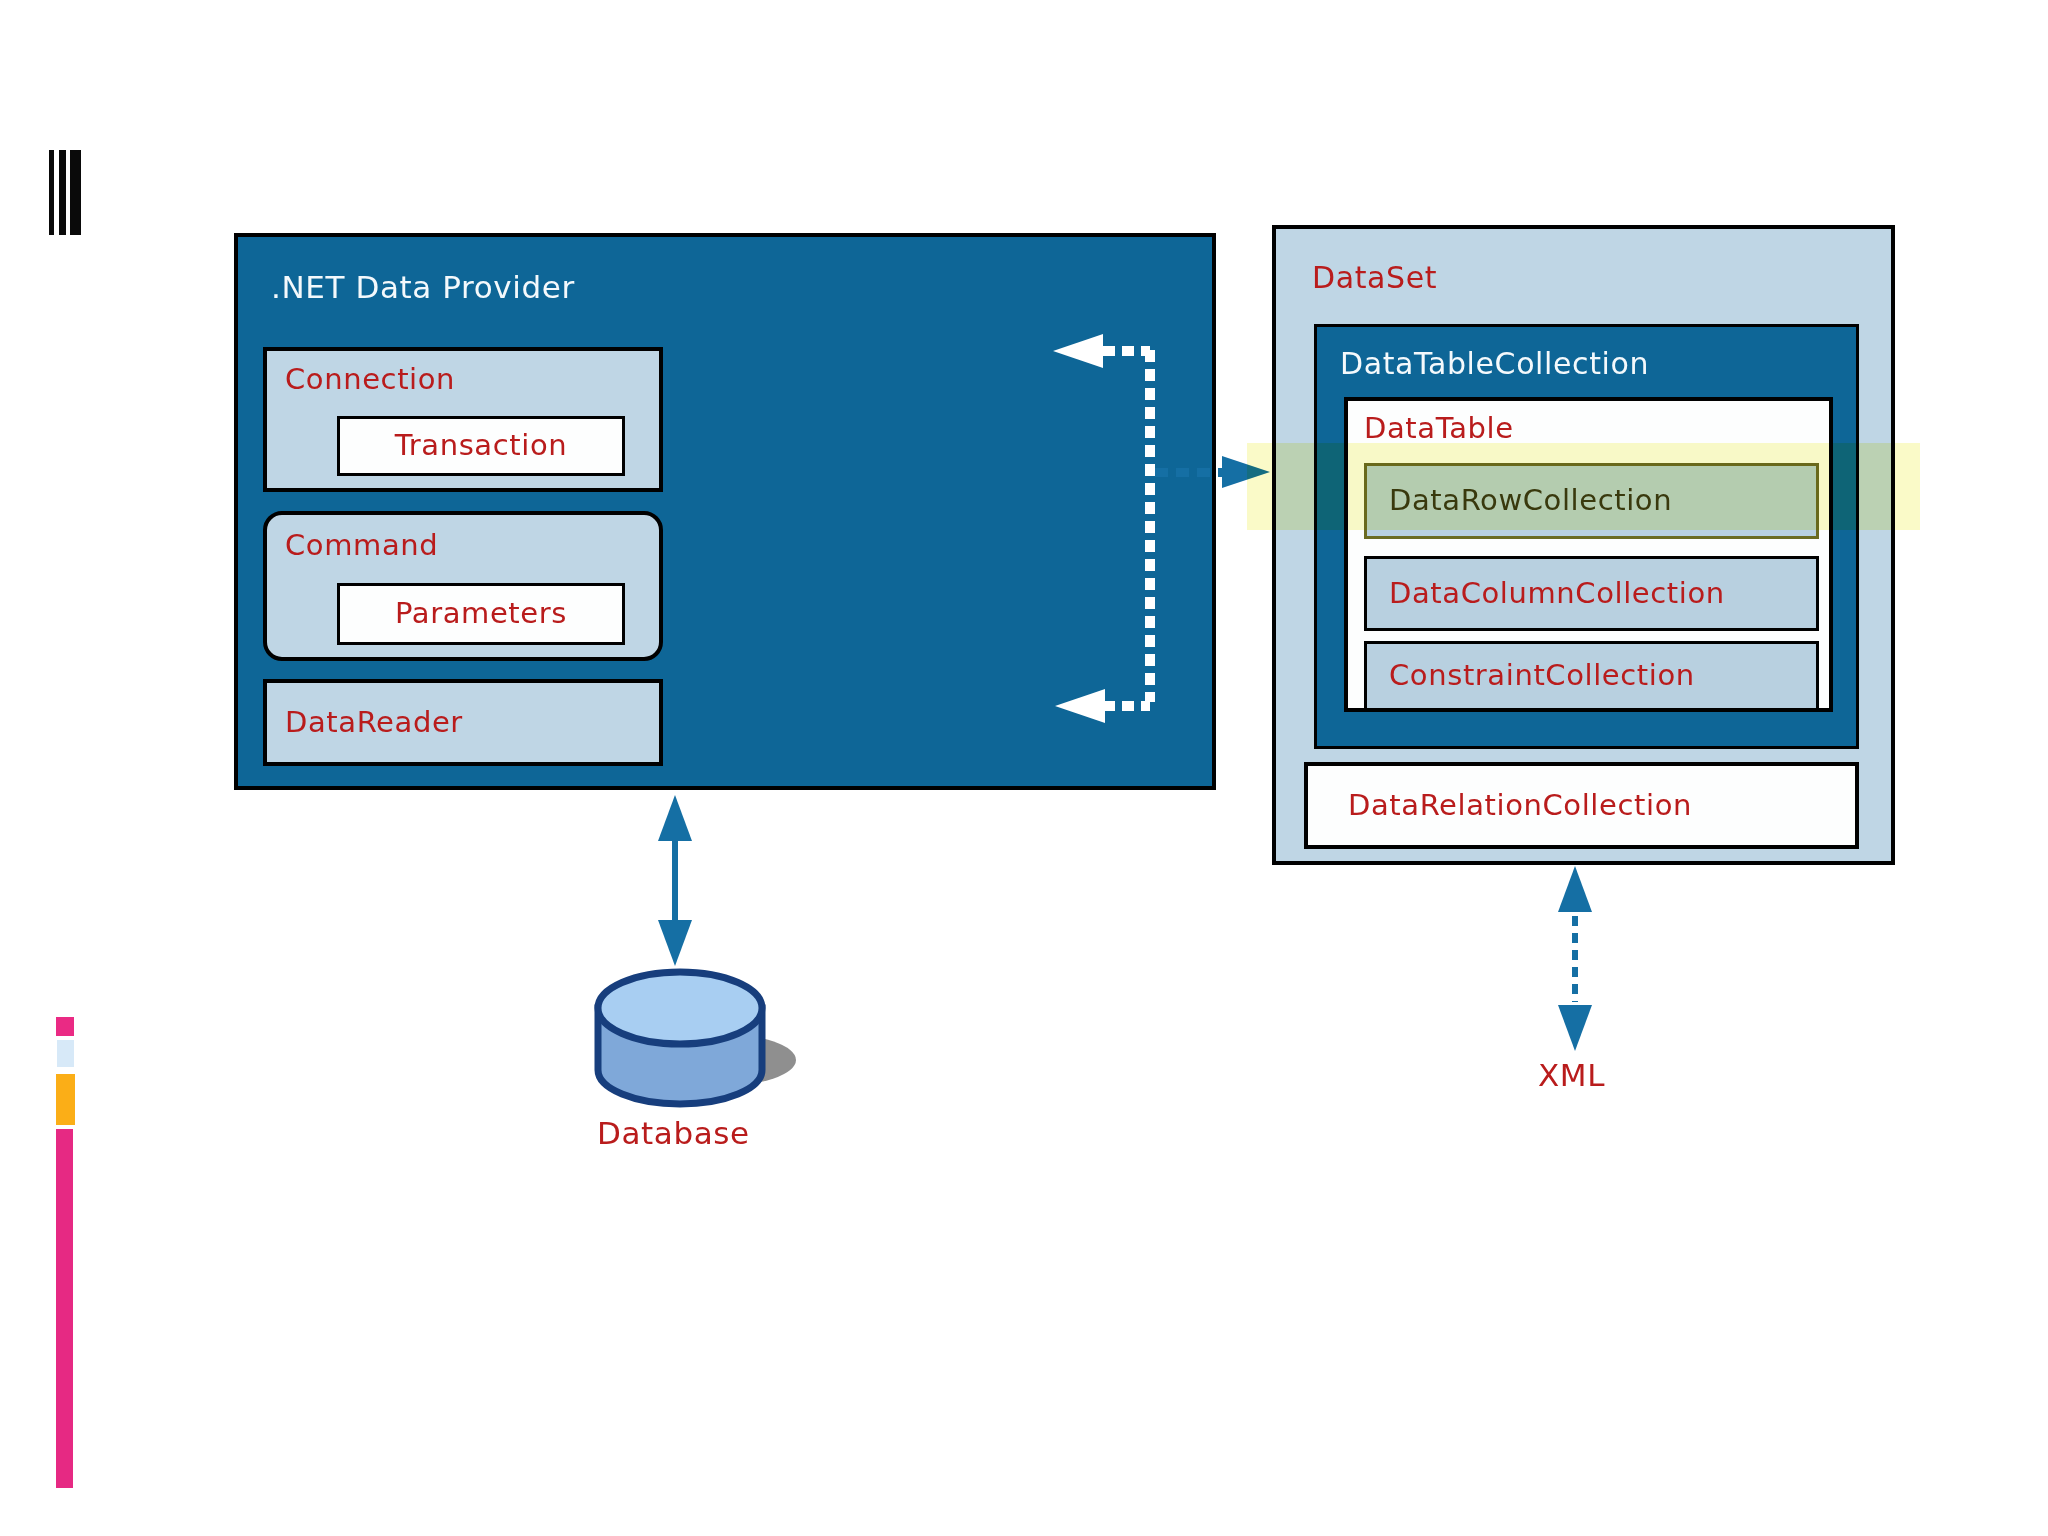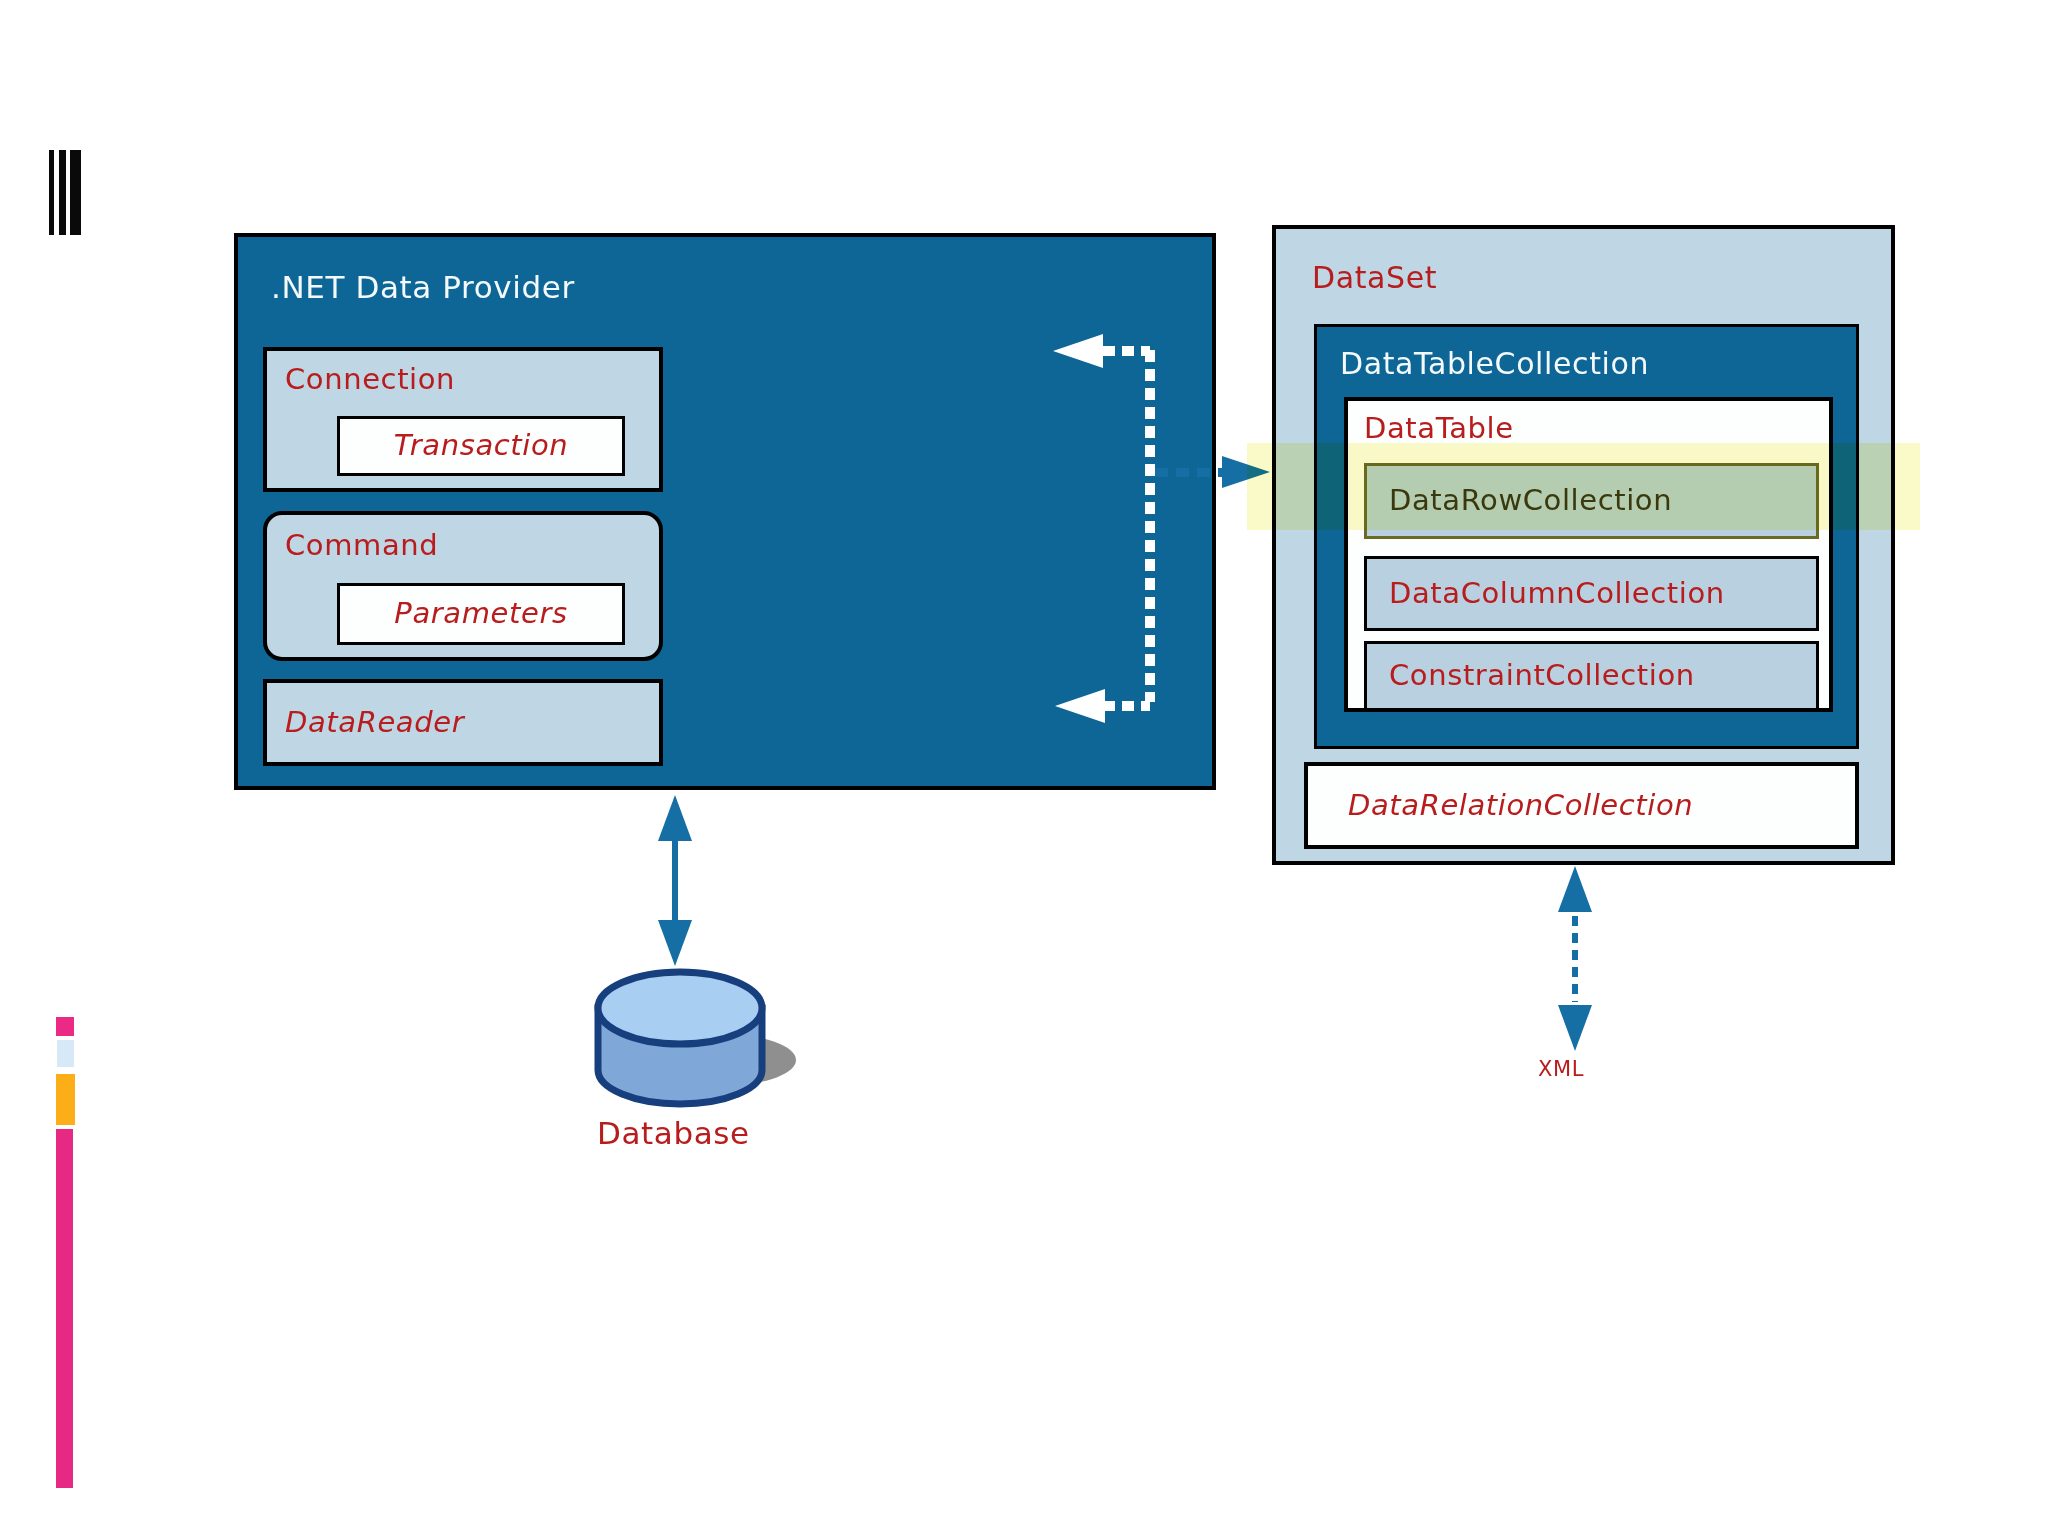--- a/index.html
+++ b/index.html
@@ -17,21 +17,21 @@
   
   .box{position:absolute;border:4px solid #000;}
   .dark{background:#0E6697;}
   .light{background:#BFD6E5;}
   .light2{background:#B8D0E0;text-align:center;}
   .white{background:#fdfefe;}
 
   .lbl{position:absolute;font-size:29px;letter-spacing:.6px;color:#b91c1c;white-space:nowrap;line-height:1.1;}
   .lbl-white{color:#f4f9fc;}
   .vcenter{display:flex;align-items:center;}
-  .vcenter .lbl{position:static;font-style:italic;}
+  .vcenter .lbl{position:static;}
 
   
   .dash-h-white{background-image:repeating-linear-gradient(90deg,#fff 0 12px,transparent 12px 19px);}
   .dash-v-white{background-image:repeating-linear-gradient(180deg,#fff 0 12px,transparent 12px 19px);}
   .dash-h-blue{background-image:repeating-linear-gradient(90deg,#156FA4 0 13px,transparent 13px 21px);}
   .dash-v-blue{background-image:repeating-linear-gradient(180deg,#156FA4 0 10px,transparent 10px 17px);}
 
   
   .tri{position:absolute;width:0;height:0;}
   .tri-left-white{border-top:17px solid transparent;border-bottom:17px solid transparent;border-right:50px solid #fff;}
@@ -129,15 +129,15 @@
   <svg class="abs" style="left:530px;top:955px;" width="290" height="165" viewBox="530 955 290 165">
     <ellipse cx="720" cy="1060" rx="76" ry="26" fill="#8F8F8F"></ellipse>
     <path d="M598 1008 L598 1070 A82 34 0 0 0 762 1070 L762 1008 Z" fill="#7FA8D9" stroke="#173E7D" stroke-width="7"></path>
     <ellipse cx="680" cy="1008" rx="82" ry="36" fill="#A8CEF2" stroke="#173E7D" stroke-width="7"></ellipse>
   </svg>
   <span class="lbl" style="left:597px;top:1116px;font-size:31px;">Database</span>
 
   <div class="tri tri-up-blue" style="left:1558px;top:866px;"></div>
   <div class="abs dash-v-blue" style="left:1572px;top:916px;width:6px;height:86px;"></div>
   <div class="tri tri-down-blue" style="left:1558px;top:1005px;"></div>
-  <span class="lbl" style="left:1538px;top:1058px;font-size:21px;">XML</span>
+  <span class="lbl" style="left:1538px;top:1058px;font-size:31px;">XML</span>
 
 </div>
 
 </body></html>

